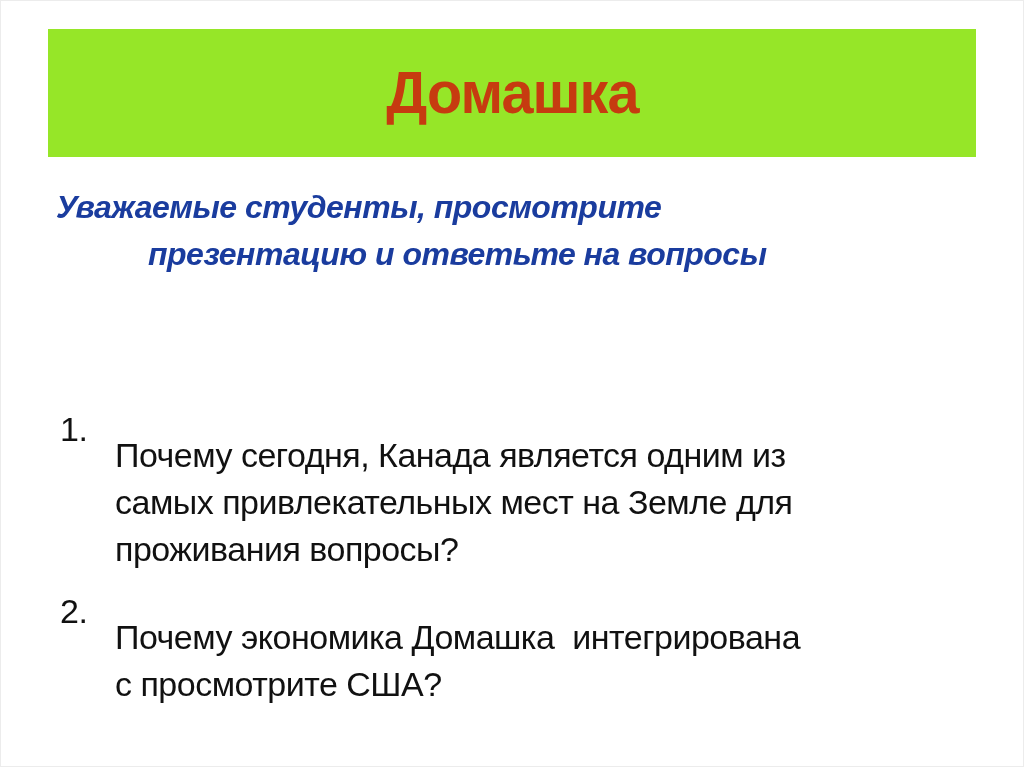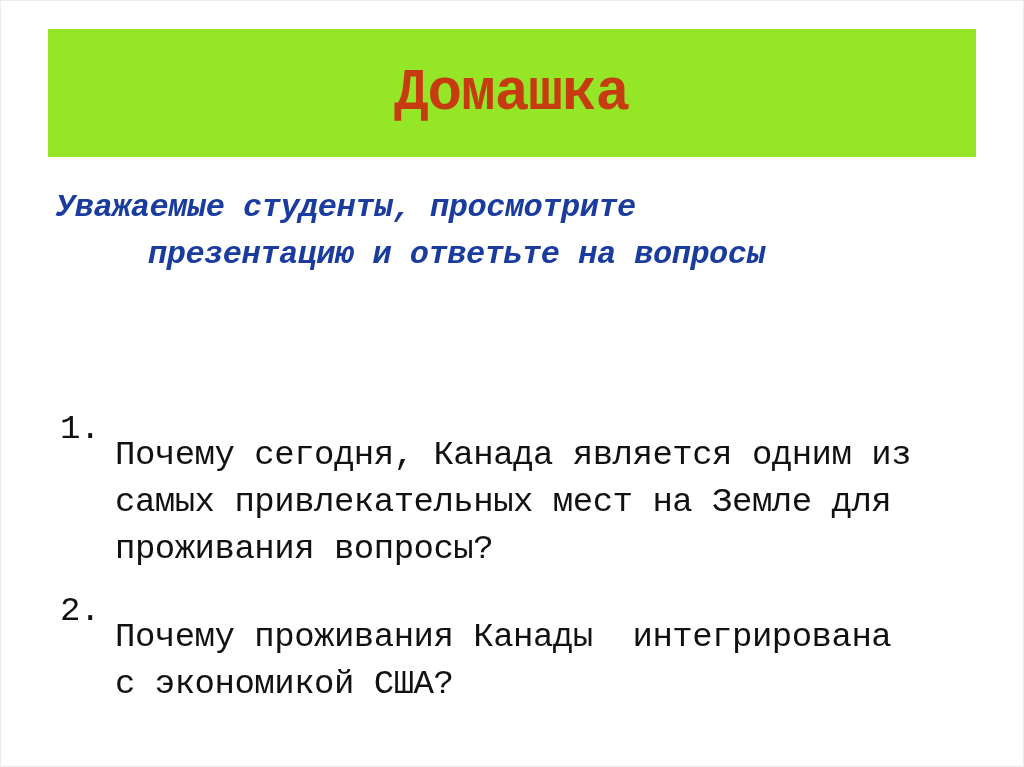--- a/index.html
+++ b/index.html
@@ -7,21 +7,21 @@
     padding: 0;
     background: #ffffff;
   }
   .slide {
     position: relative;
     width: 1024px;
     height: 767px;
     background: #ffffff;
     box-shadow: inset 0 0 0 1px #ececec;
     overflow: hidden;
-    font-family: Liberation Mono, monospace;
+    font-family: Liberation Sans, sans-serif;
   }
   .title-banner {
     position: absolute;
     left: 48px;
     top: 29px;
     width: 928px;
     height: 128px;
     background: var(--banner-bg, #96E628);
     display: flex;
     align-items: center;
@@ -105,20 +105,20 @@
       <span class="question-lines">
         <span class="question-line">Почему сегодня, Канада является одним из</span>
         <span class="question-line">самых привлекательных мест на Земле для</span>
         <span class="question-line">проживания вопросы?</span>
       </span>
     </div>
 
     <div class="question-item">
       <span class="question-number">2.</span>
       <span class="question-lines">
-        <span class="question-line">Почему проживания Канады  интегрирована</span>
-        <span class="question-line">с экономикой США?</span>
+        <span class="question-line">Почему экономика Домашка  интегрирована</span>
+        <span class="question-line">с просмотрите США?</span>
       </span>
     </div>
 
   </div>
 
 </div>
 
 </body></html>

